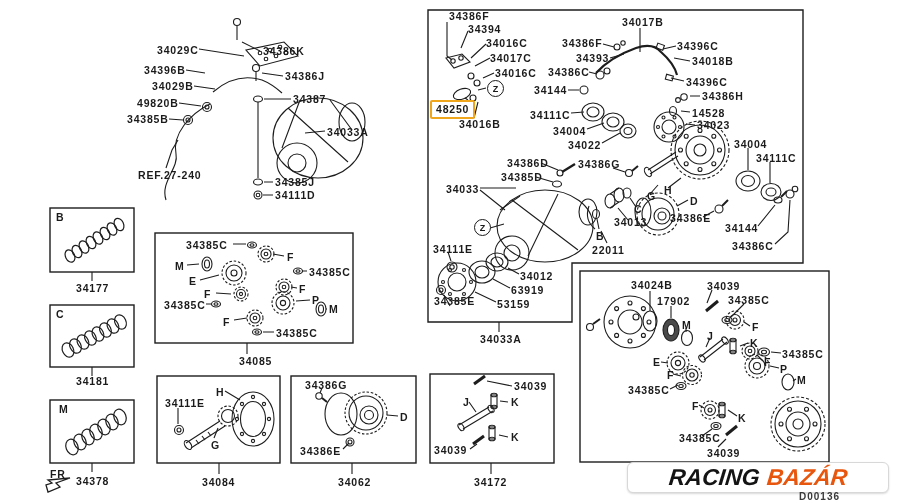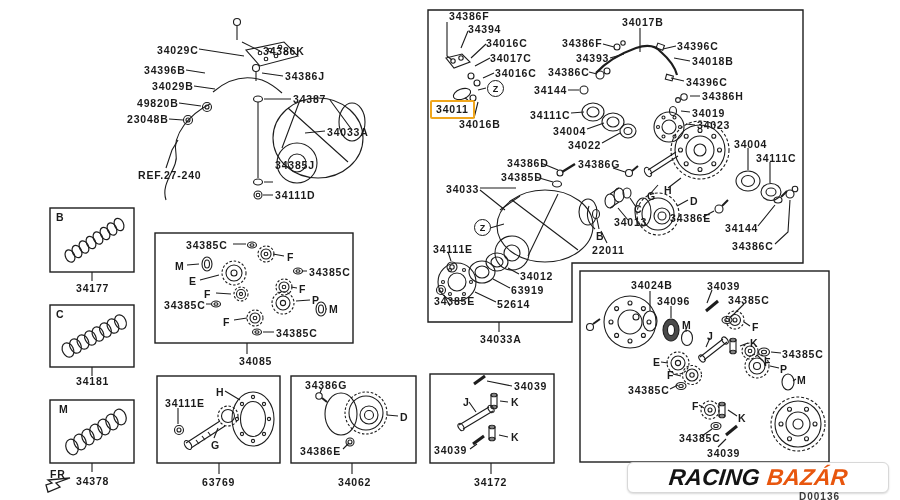--- a/index.html
+++ b/index.html
@@ -360,70 +360,70 @@
   </g>
 </svg>
 
 <span class="lbl" style="left:157px;top:45px">34029C</span>
 <span class="lbl" style="left:263px;top:46px">34386K</span>
 <span class="lbl" style="left:144px;top:65px">34396B</span>
 <span class="lbl" style="left:152px;top:81px">34029B</span>
 <span class="lbl" style="left:285px;top:71px">34386J</span>
 <span class="lbl" style="left:293px;top:94px">34387</span>
 <span class="lbl" style="left:137px;top:98px">49820B</span>
-<span class="lbl" style="left:127px;top:114px">23048B</span>
+<span class="lbl" style="left:127px;top:114px">34385B</span>
 <span class="lbl" style="left:327px;top:127px">34033A</span>
 <span class="lbl" style="left:138px;top:170px">REF.27-240</span>
-<span class="lbl" style="left:275px;top:160px">34385J</span>
+<span class="lbl" style="left:275px;top:177px">34385J</span>
 <span class="lbl" style="left:275px;top:190px">34111D</span>
 
 <span class="lbl" style="left:449px;top:11px">34386F</span>
 <span class="lbl" style="left:468px;top:24px">34394</span>
 <span class="lbl" style="left:486px;top:38px">34016C</span>
 <span class="lbl" style="left:490px;top:53px">34017C</span>
 <span class="lbl" style="left:495px;top:68px">34016C</span>
 <span class="lbl" style="left:459px;top:119px">34016B</span>
 <span class="lbl" style="left:622px;top:17px">34017B</span>
 <span class="lbl" style="left:562px;top:38px">34386F</span>
 <span class="lbl" style="left:576px;top:53px">34393</span>
 <span class="lbl" style="left:548px;top:67px">34386C</span>
 <span class="lbl" style="left:534px;top:85px">34144</span>
 <span class="lbl" style="left:530px;top:110px">34111C</span>
 <span class="lbl" style="left:553px;top:126px">34004</span>
 <span class="lbl" style="left:568px;top:140px">34022</span>
 <span class="lbl" style="left:677px;top:41px">34396C</span>
 <span class="lbl" style="left:692px;top:56px">34018B</span>
 <span class="lbl" style="left:686px;top:77px">34396C</span>
 <span class="lbl" style="left:702px;top:91px">34386H</span>
-<span class="lbl" style="left:692px;top:108px">34019</span>
+<span class="lbl" style="left:692px;top:108px">14528</span>
 <span class="lbl" style="left:697px;top:120px">34023</span>
 <span class="lbl" style="left:734px;top:139px">34004</span>
 <span class="lbl" style="left:756px;top:153px">34111C</span>
 <span class="lbl" style="left:507px;top:158px">34386D</span>
 <span class="lbl" style="left:578px;top:159px">34386G</span>
 <span class="lbl" style="left:501px;top:172px">34385D</span>
 <span class="lbl" style="left:446px;top:184px">34033</span>
 <span class="lbl" style="left:433px;top:244px">34111E</span>
 <span class="lbl" style="left:614px;top:217px">34013</span>
 <span class="lbl" style="left:596px;top:231px">B</span>
 <span class="lbl" style="left:592px;top:245px">22011</span>
 <span class="lbl" style="left:634px;top:204px">C</span>
 <span class="lbl" style="left:647px;top:191px">G</span>
 <span class="lbl" style="left:664px;top:185px">H</span>
 <span class="lbl" style="left:690px;top:196px">D</span>
 <span class="lbl" style="left:670px;top:213px">34386E</span>
 <span class="lbl" style="left:725px;top:223px">34144</span>
 <span class="lbl" style="left:732px;top:241px">34386C</span>
 <span class="lbl" style="left:520px;top:271px">34012</span>
 <span class="lbl" style="left:511px;top:285px">63919</span>
-<span class="lbl" style="left:497px;top:299px">52614</span>
+<span class="lbl" style="left:497px;top:299px">53159</span>
 <span class="lbl" style="left:434px;top:296px">34385E</span>
 <span class="lbl" style="left:480px;top:334px">34033A</span>
 
-<span class="hl">34011</span>
+<span class="hl">48250</span>
 
 <span class="zmark" style="left:487px;top:80px">Z</span>
 <span class="zmark" style="left:474px;top:219px">Z</span>
 
 <span class="lbl" style="left:56px;top:212px">B</span>
 <span class="lbl" style="left:76px;top:283px">34177</span>
 <span class="lbl" style="left:56px;top:309px">C</span>
 <span class="lbl" style="left:76px;top:376px">34181</span>
 <span class="lbl" style="left:59px;top:404px">M</span>
 <span class="lbl" style="left:76px;top:476px">34378</span>
@@ -439,37 +439,37 @@
 <span class="lbl" style="left:312px;top:295px">P</span>
 <span class="lbl" style="left:164px;top:300px">34385C</span>
 <span class="lbl" style="left:329px;top:304px">M</span>
 <span class="lbl" style="left:223px;top:317px">F</span>
 <span class="lbl" style="left:276px;top:328px">34385C</span>
 <span class="lbl" style="left:239px;top:356px">34085</span>
 
 <span class="lbl" style="left:165px;top:398px">34111E</span>
 <span class="lbl" style="left:216px;top:387px">H</span>
 <span class="lbl" style="left:211px;top:440px">G</span>
-<span class="lbl" style="left:202px;top:477px">63769</span>
+<span class="lbl" style="left:202px;top:477px">34084</span>
 
 <span class="lbl" style="left:305px;top:380px">34386G</span>
 <span class="lbl" style="left:400px;top:412px">D</span>
 <span class="lbl" style="left:300px;top:446px">34386E</span>
 <span class="lbl" style="left:338px;top:477px">34062</span>
 
 <span class="lbl" style="left:514px;top:381px">34039</span>
 <span class="lbl" style="left:463px;top:397px">J</span>
 <span class="lbl" style="left:511px;top:397px">K</span>
 <span class="lbl" style="left:511px;top:432px">K</span>
 <span class="lbl" style="left:434px;top:445px">34039</span>
 <span class="lbl" style="left:474px;top:477px">34172</span>
 
 <span class="lbl" style="left:631px;top:280px">34024B</span>
 <span class="lbl" style="left:707px;top:281px">34039</span>
-<span class="lbl" style="left:657px;top:296px">34096</span>
+<span class="lbl" style="left:657px;top:296px">17902</span>
 <span class="lbl" style="left:728px;top:295px">34385C</span>
 <span class="lbl" style="left:682px;top:320px">M</span>
 <span class="lbl" style="left:707px;top:331px">J</span>
 <span class="lbl" style="left:752px;top:322px">F</span>
 <span class="lbl" style="left:750px;top:338px">K</span>
 <span class="lbl" style="left:782px;top:349px">34385C</span>
 <span class="lbl" style="left:653px;top:357px">E</span>
 <span class="lbl" style="left:764px;top:357px">F</span>
 <span class="lbl" style="left:780px;top:364px">P</span>
 <span class="lbl" style="left:667px;top:370px">F</span>

